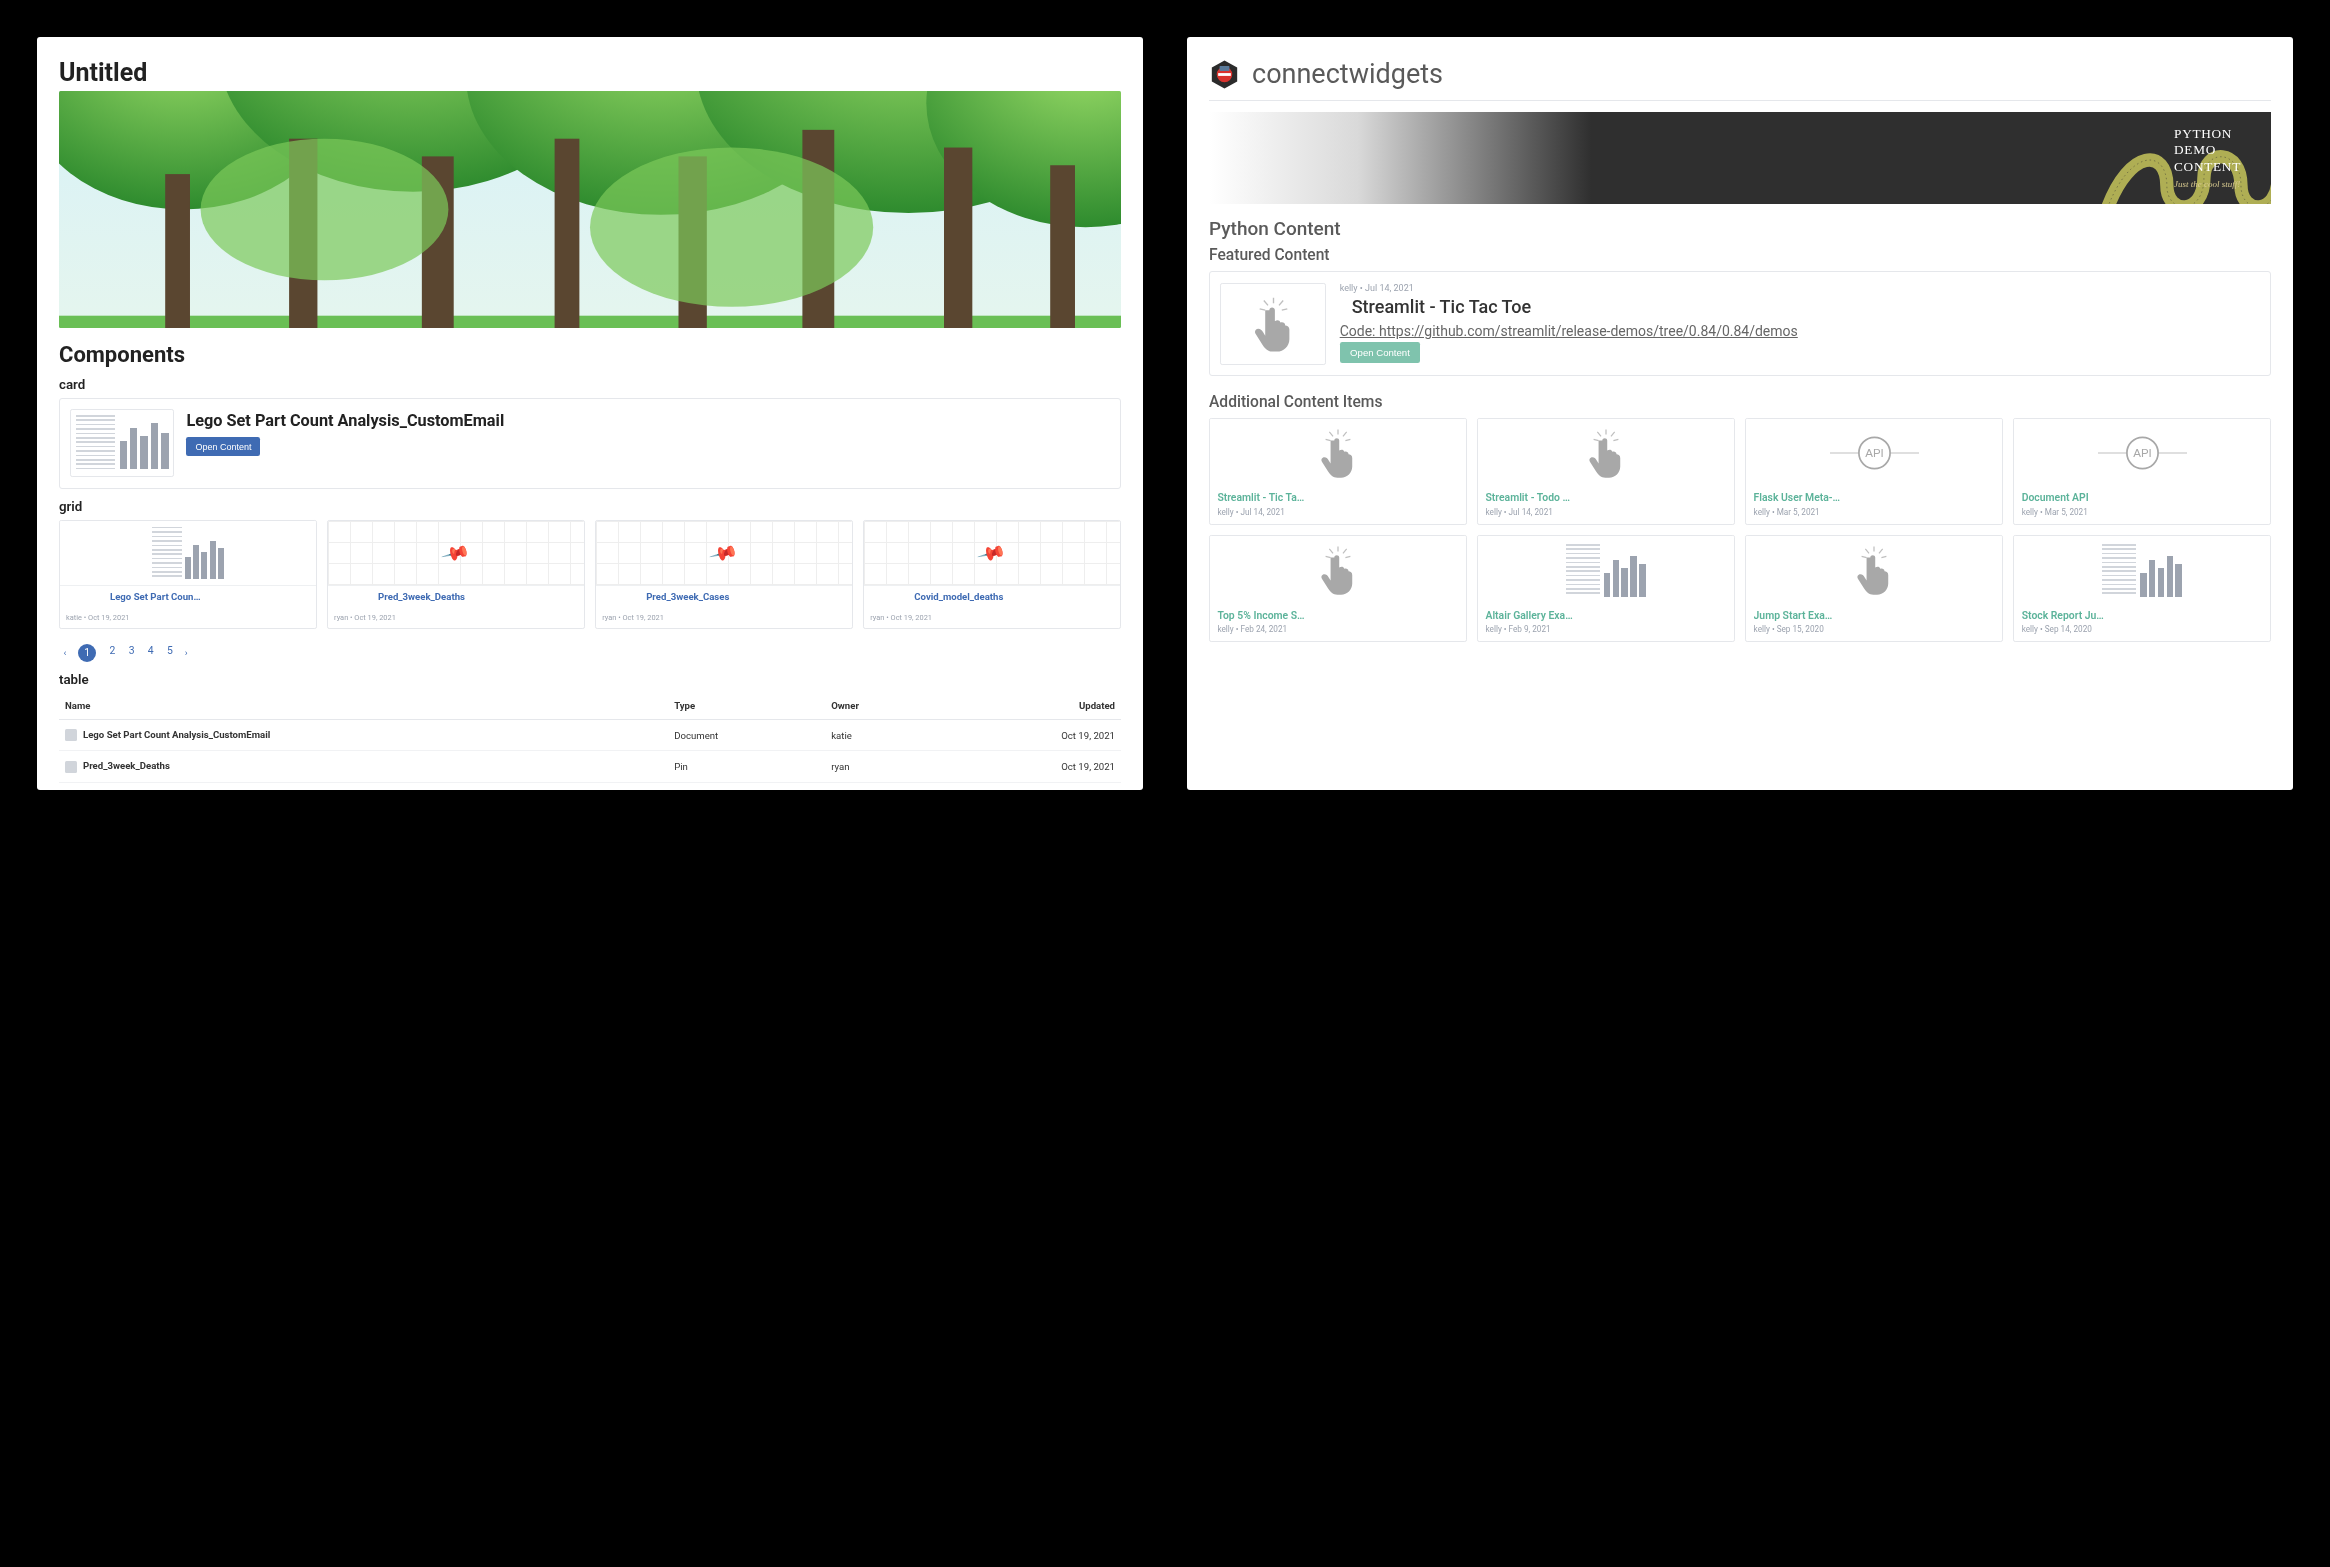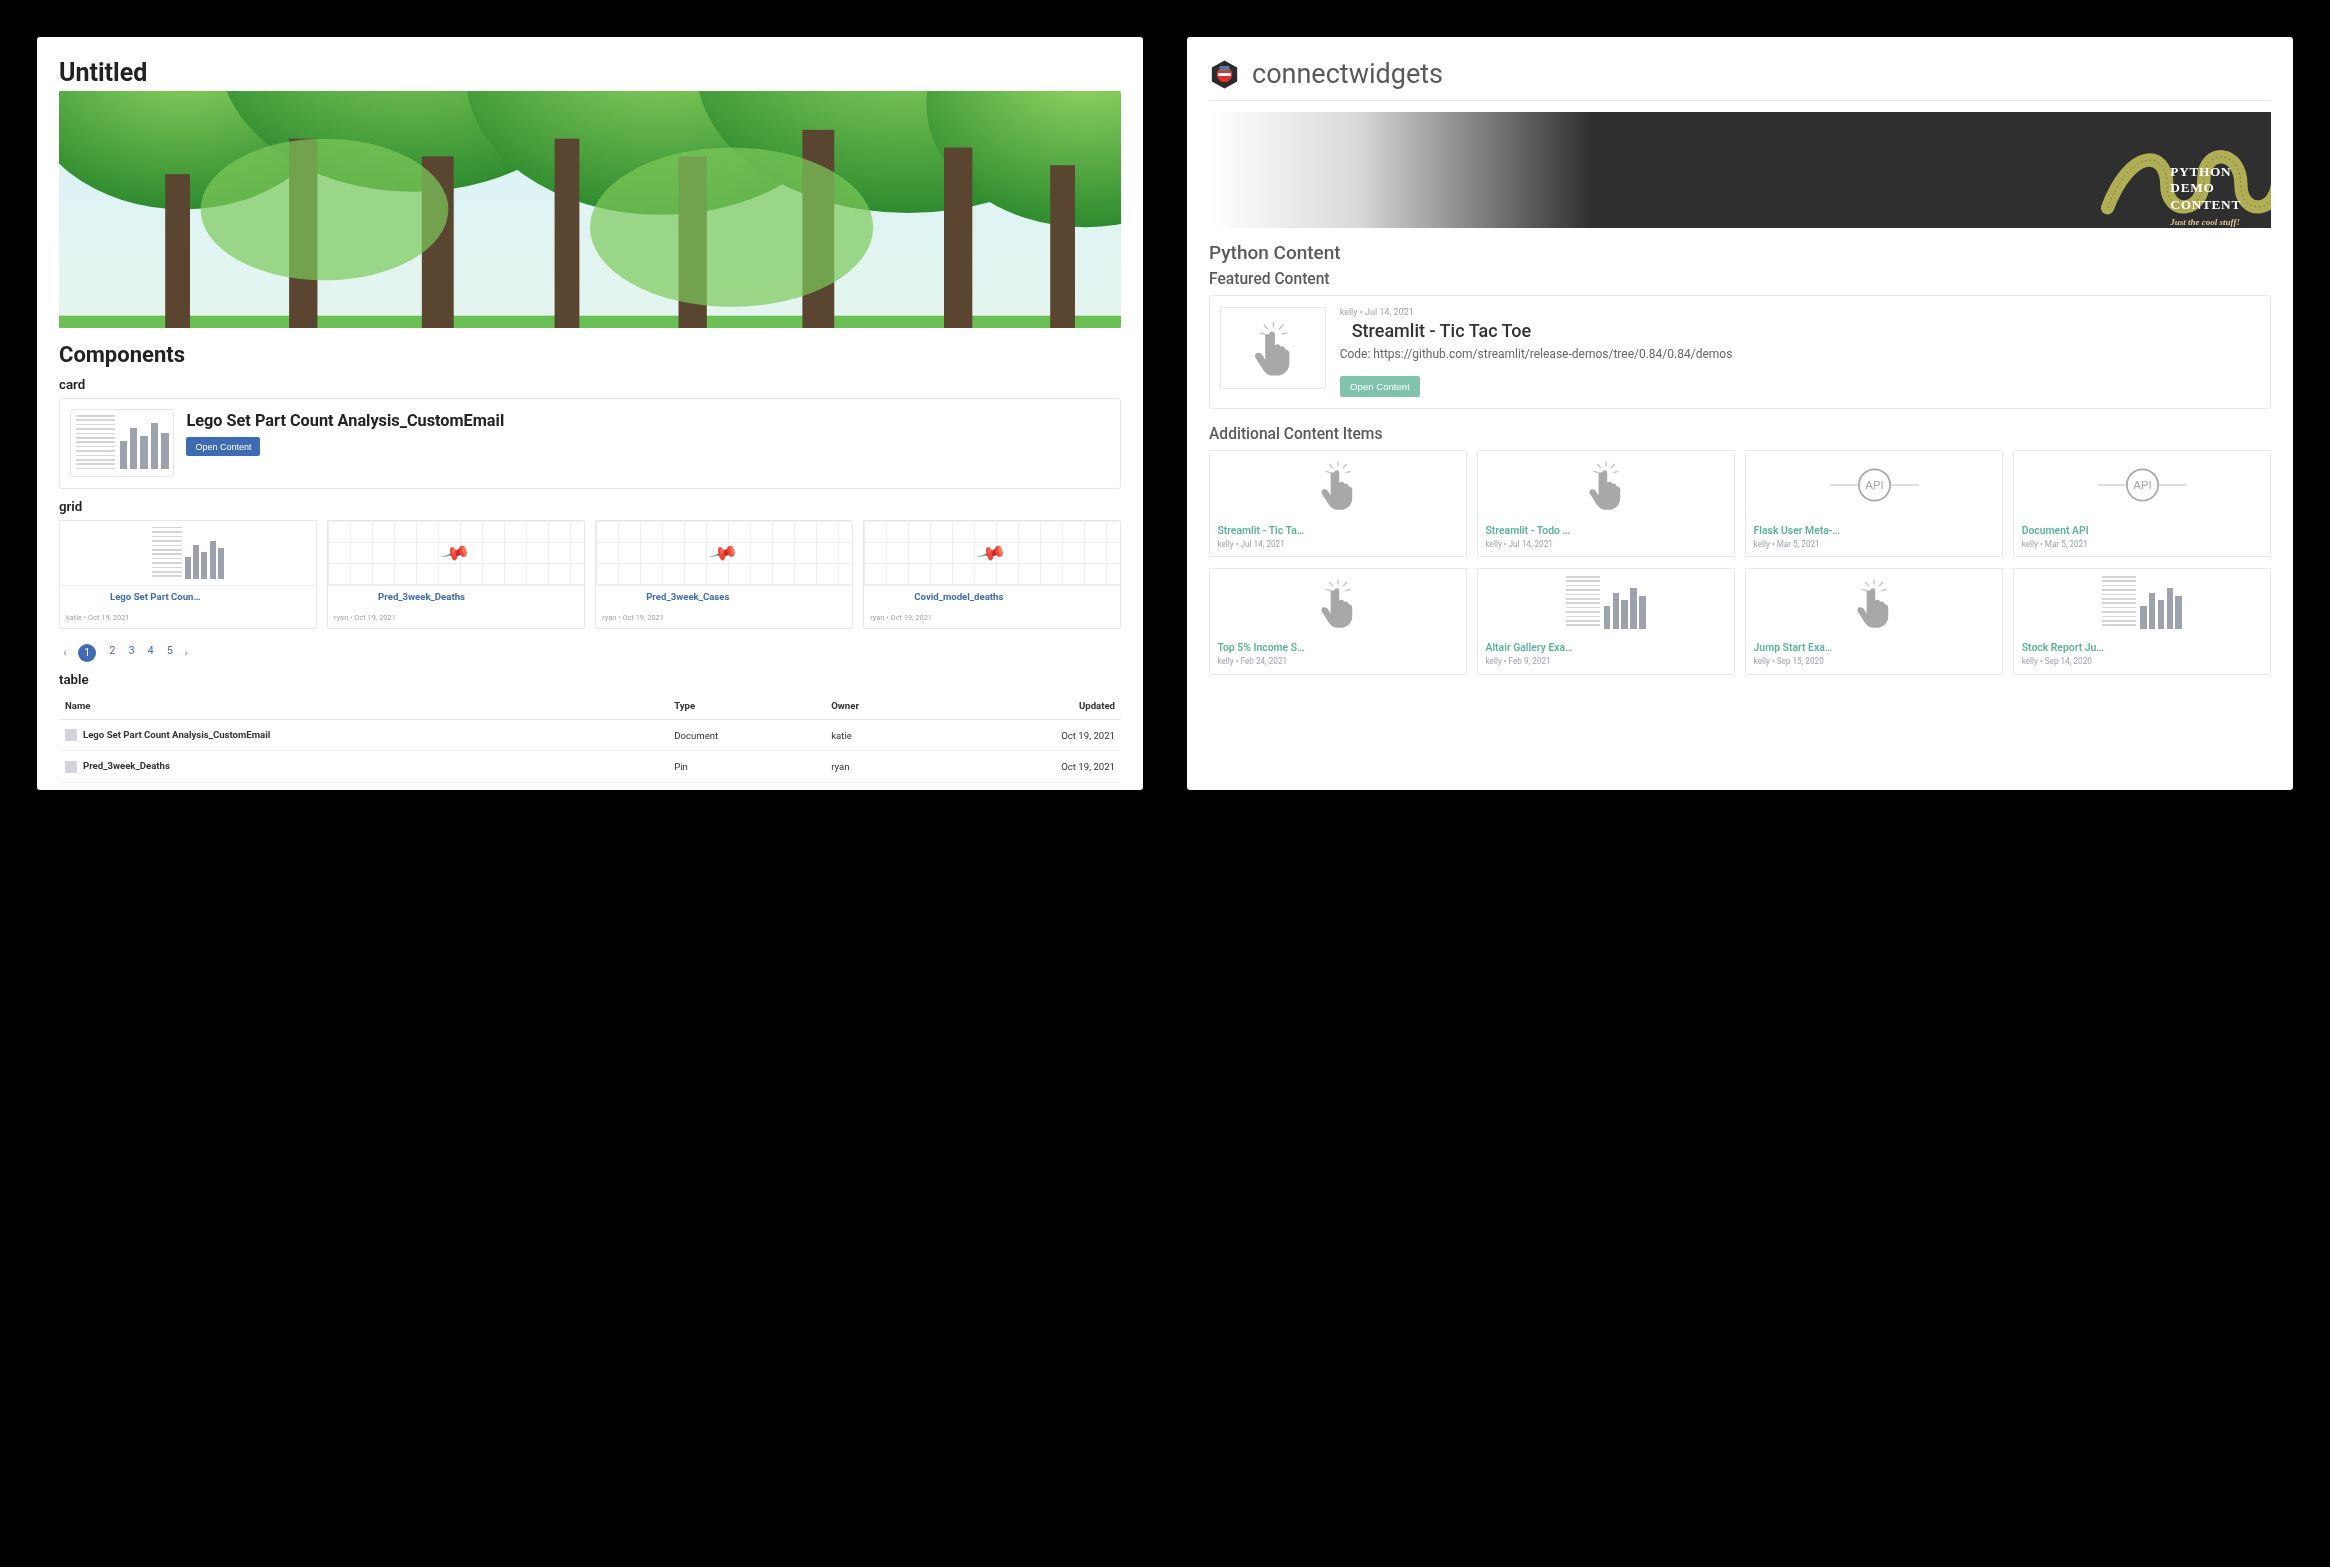--- a/index.html
+++ b/index.html
@@ -42,33 +42,33 @@
   .tbl th{text-align:left;font-weight:700;padding:7.4px 6px;border-bottom:0.7px solid #e5e7eb;}
   .tbl th:last-child{text-align:right;}
   .tbl td{padding:9px 6px;border-bottom:0.7px solid #f1f2f4;}
   .tbl td:last-child{text-align:right;}
   .tbl td.name{font-weight:700;}
   .ficon{display:inline-block;width:12px;height:12px;margin-right:6px;vertical-align:middle;background:#d1d5db;border-radius:1.5px;}
   
   .right .hdr{display:flex;align-items:center;gap:12px;border-bottom:0.7px solid #e5e7eb;padding-bottom:10.4px;margin-bottom:10.4px;}
   .logo{width:31px;height:31px;}
   .right .brand{font-size:27px;color:#5a5a5a;font-weight:400;}
-  .banner{height:116px;position:relative;overflow:hidden;background:linear-gradient(90deg,#fff 0%,#d9d9d9 14%,#2f2f2f 36%,#2f2f2f 100%);display:flex;align-items:flex-end;justify-content:flex-end;padding-right:30px;margin-bottom:13.3px;font-weight:bold;}
+  .banner{height:92px;position:relative;overflow:hidden;background:linear-gradient(90deg,#fff 0%,#d9d9d9 14%,#2f2f2f 36%,#2f2f2f 100%);display:flex;align-items:center;justify-content:flex-end;padding-right:30px;margin-bottom:13.3px;}
   .banner .btext{color:#fff;text-align:left;line-height:1.25;font-family:Georgia,serif;position:relative;z-index:2;}
   .banner .bt1{font-size:13.3px;letter-spacing:0.7px;}
   .banner .bt2{font-style:italic;font-size:9px;color:#d7c98f;margin-top:3px;}
   .banner svg.spiral{position:absolute;right:-22px;top:-7.4px;width:193px;height:126px;z-index:1;}
   .right h2{font-size:19px;color:#5a5a5a;font-weight:500;margin:7.4px 0 6px 0;}
   .right h3{font-size:15.6px;color:#5a5a5a;font-weight:500;margin:4.4px 0 7.4px 0;}
   .fcard{border:0.7px solid #e5e7eb;border-radius:3px;padding:10.4px;display:flex;gap:13.3px;}
   .fthumb{width:104px;height:80px;border:0.7px solid #e5e7eb;border-radius:2.2px;display:flex;align-items:center;justify-content:center;}
   .pointer-ico svg{width:47px;height:58px;}
   .fbody .fm{font-size:9px;color:#9ca3af;}
   .fbody .ft{font-size:18px;font-weight:500;color:#333;margin:3px 0 6px 12px;}
-  .fbody .fd{font-size:12px;color:#666;margin-bottom:15px;}
+  .fbody .fd{font-size:14px;color:#666;margin-bottom:3px;text-decoration:underline;}
   .btn-teal{background:#7fc3ad;color:#fff;border:none;padding:5.2px 10.4px;font-size:9.6px;border-radius:2.2px;cursor:pointer;}
   .rgrid{display:grid;grid-template-columns:repeat(4,1fr);gap:10.4px;margin-top:4.4px;}
   .rg-item{border:0.7px solid #e5e7eb;border-radius:2.2px;overflow:hidden;}
   .rg-item .rt{height:68px;display:flex;align-items:center;justify-content:center;background:#fff;}
   .rg-item .rt.bars{display:flex;gap:3.7px;align-items:flex-end;padding:7.4px;box-sizing:border-box;}
   .rg-item .rt.bars .t{width:34px;height:100%;background:repeating-linear-gradient(#d1d5db,#d1d5db 1.5px,transparent 1.5px,transparent 4.4px);}
   .rg-item .rt.bars .b{display:flex;align-items:flex-end;gap:2.2px;height:47px;}
   .rg-item .rt.bars .b span{width:6.7px;background:#9ca3af;}
   .rg-item .rf{padding:4.4px 7.4px 7.4px 7.4px;}
   .rg-item .rtitle{color:#5cb39a;font-weight:600;font-size:10.4px;white-space:nowrap;overflow:hidden;text-overflow:ellipsis;}

